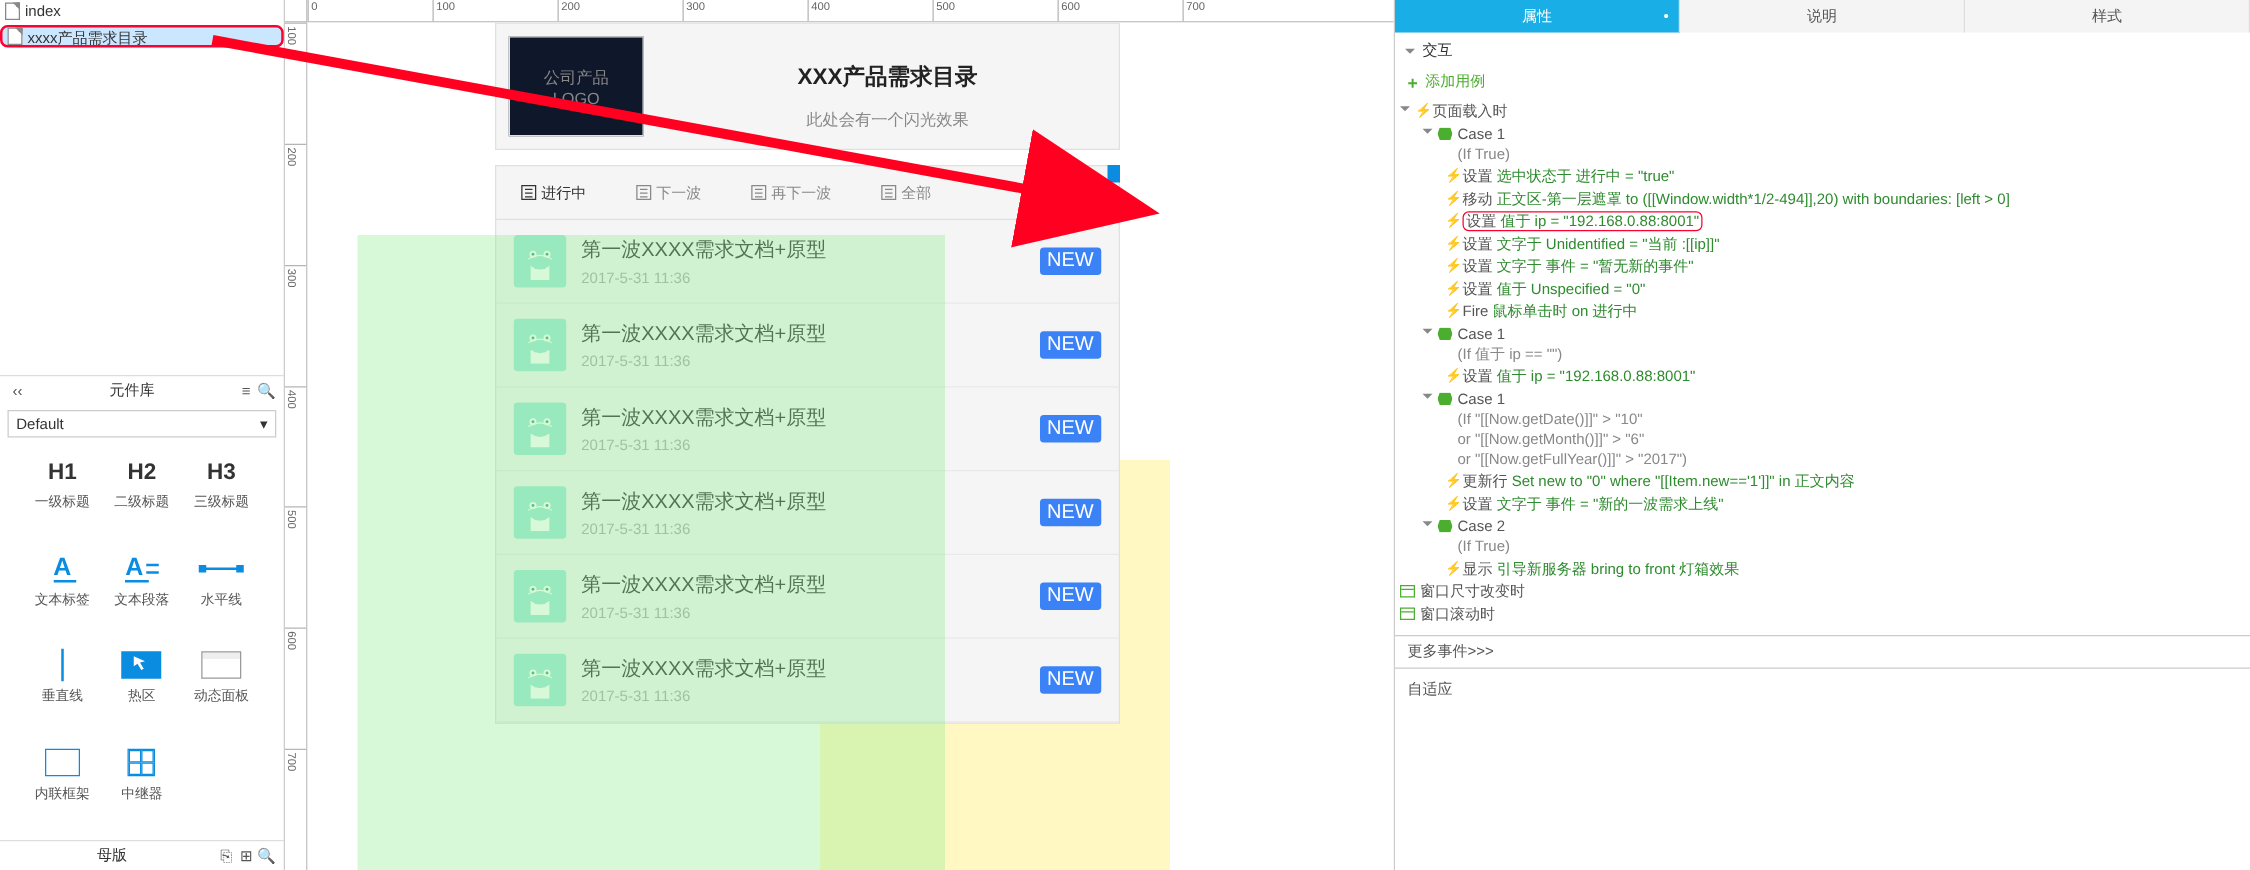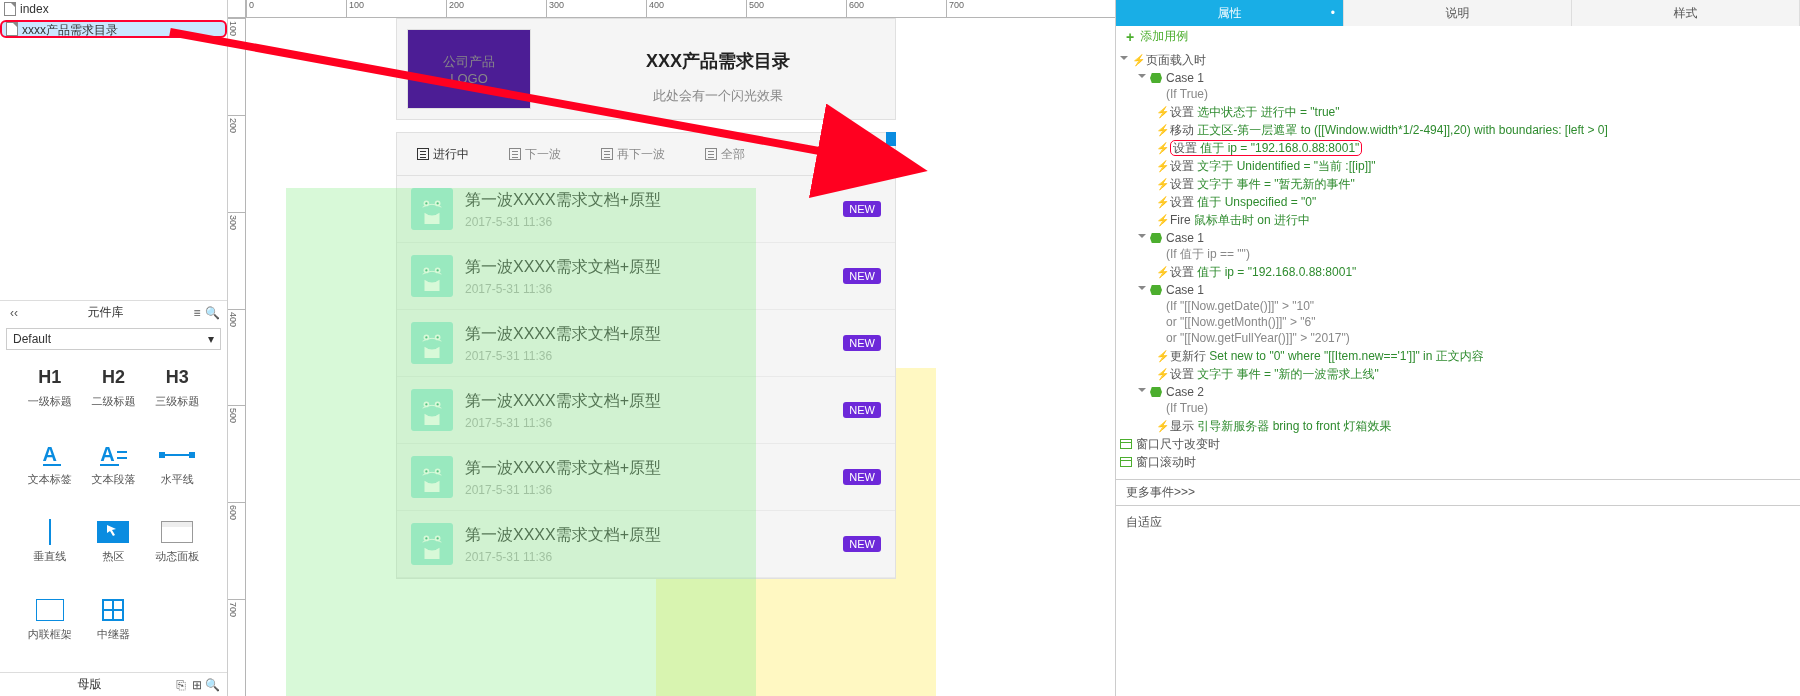--- a/index.html
+++ b/index.html
@@ -41,38 +41,38 @@
 
 .canvas { flex: 1; min-width: 0; position: relative; background: #e8e8e8; overflow: hidden; }
 .ruler-h { position: absolute; top: 0; left: 18px; right: 0; height: 18px; background: #fff; border-bottom: 1px solid #b5b5b5; display: flex; font-size: 9px; color: #666; }
 .ruler-h div { border-left: 1px solid #b5b5b5; width: 100px; padding-left: 2px; position: relative; }
 .ruler-v { position: absolute; top: 18px; left: 0; width: 18px; bottom: 0; background: #fff; border-right: 1px solid #b5b5b5; display: flex; flex-direction: column; font-size: 9px; color: #666; }
 .ruler-v div { border-top: 1px solid #b5b5b5; height: 100px; padding-top: 2px; writing-mode: vertical-lr; }
 .ruler-corner { position: absolute; top: 0; left: 0; width: 18px; height: 18px; background: #fff; border: 1px solid #b5b5b5; border-top: 0; border-left: 0; }
 .stage { position: absolute; top: 18px; left: 18px; right: 0; bottom: 0; background: #fff; overflow: hidden; }
 .mock { position: absolute; left: 150px; top: 0; width: 500px; }
 .hdr { background: #f5f5f5; border: 1px solid #e0e0e0; padding: 10px; display: flex; gap: 20px; align-items: center; }
-.logo { width: 124px; height: 80px; background: #4c1d95; border: 1px solid #e0e0e0; display: flex; flex-direction: column; align-items: center; justify-content: center; font-size: 13px; color: #888; }
+.logo { width: 108px; height: 80px; background: #0f172a; border: 1px solid #e0e0e0; display: flex; flex-direction: column; align-items: center; justify-content: center; font-size: 13px; color: #888; }
 .titleblk { flex: 1; text-align: center; }
 .titleblk h2 { font-size: 18px; margin-bottom: 14px; color: #222; margin-top: 16px; }
 .titleblk p { font-size: 13px; color: #888; }
 .tabs { margin-top: 12px; background: #f5f5f5; border: 1px solid #e0e0e0; display: flex; height: 44px; align-items: center; position: relative; }
 .tab { flex: 0 0 auto; padding: 0 20px; color: #888; display: flex; align-items: center; gap: 4px; height: 100%; }
 .tab.active { color: #333; }
 .tab-ic { width: 12px; height: 12px; border: 1px solid currentColor; display: inline-flex; align-items: center; justify-content: center; }
 .tab-ic::before { content: ""; width: 6px; height: 1px; background: currentColor; box-shadow: 0 -3px currentColor, 0 3px currentColor; }
 .blue-chip { position: absolute; right: -1px; top: -1px; width: 10px; height: 14px; background: #0a8ce0; }
 .items { background: #f5f5f5; border: 1px solid #e0e0e0; border-top: 0; }
 .item { display: flex; align-items: center; gap: 12px; padding: 12px 14px; border-bottom: 1px solid #e9e9e9; }
 .avatar { width: 42px; height: 42px; background: #9fe6d9; border-radius: 3px; display: flex; align-items: center; justify-content: center; }
 .avatar svg { width: 30px; height: 30px; }
 .item-body { flex: 1; }
 .item-body h4 { font-size: 16px; color: #333; font-weight: normal; margin-bottom: 4px; }
 .item-body p { font-size: 12px; color: #aaa; }
-.badge { font-size: 11px; color: #fff; background: #6d28d9; border-radius: 3px; padding: 2px 6px; }
+.badge { font-size: 16px; color: #fff; background: #3b82f6; border-radius: 3px; padding: 2px 6px; }
 
 
 .ov { position: absolute; pointer-events: none; }
 .ov-green { background: rgba(144,238,144,0.35); }
 .ov-yellow { background: rgba(255,235,80,0.35); }
 
 
 .right-panel { width: 685px; border-left: 1px solid #ccc; display: flex; flex-direction: column; }
 .rtabs { display: flex; height: 26px; background: #f4f4f4; }
 .rtab { flex: 1; text-align: center; line-height: 26px; cursor: pointer; border-right: 1px solid #ddd; color: #555; }
@@ -385,20 +385,24 @@
     </div>
   </div>
 
   <div class="right-panel">
     <div class="rtabs">
       <div class="rtab active">属性</div>
       <div class="rtab">说明</div>
       <div class="rtab">样式</div>
     </div>
 
+    <div class="section-h">
+      <span class="tri"></span>
+      <span>交互</span>
+    </div>
     <div class="add-row">
       <span class="plus">+</span>
       <span>添加用例</span>
     </div>
 
     <div class="tree2" id="tree2">
         <div class="tr-row">
           <span class="tri2"></span>
           <span class="ic-bolt">⚡</span>
           <span style="flex:1"><span class="grey">页面载入时</span></span>

